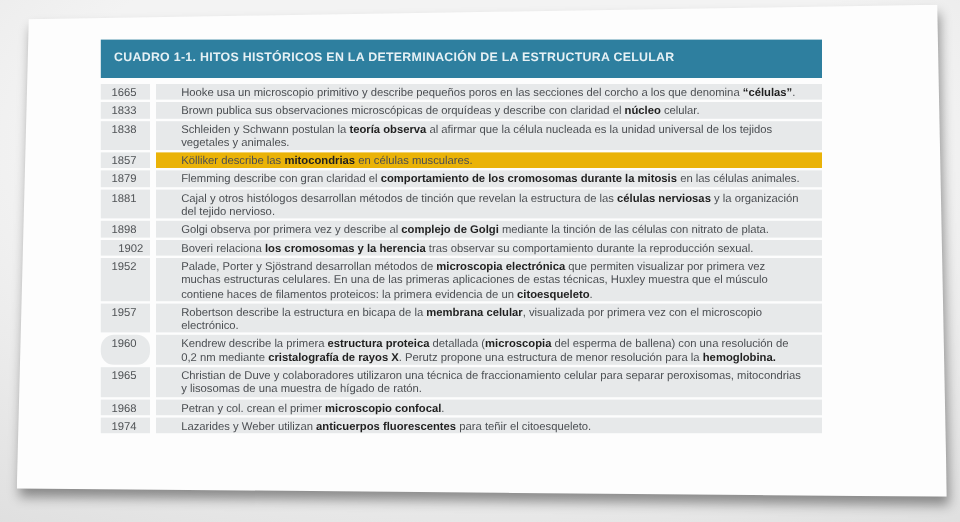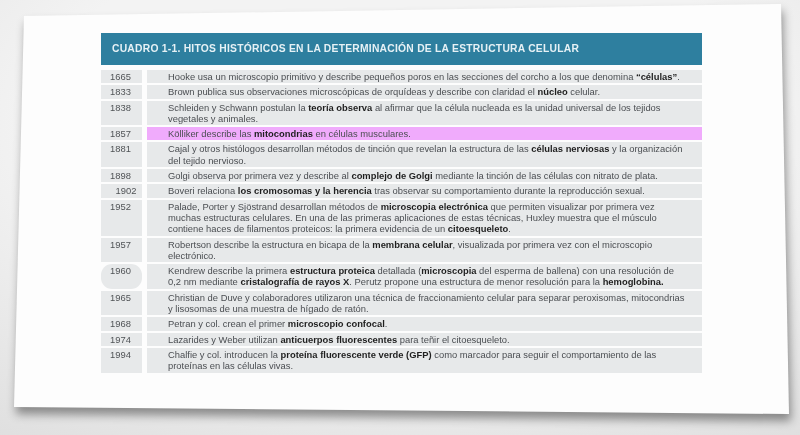--- a/index.html
+++ b/index.html
@@ -7,21 +7,21 @@
   body {
     position:relative;
     font-family:"Liberation Sans", sans-serif;
     background: radial-gradient(130% 130% at 50% 28%, #f3f3f3 35%, #dedede 70%, #c3c3c3 100%);
   }
   .page-shadow-wrap { position:absolute; inset:0; filter: drop-shadow(2px 7px 5px rgba(0,0,0,0.40)); }
   .page {
     position:absolute; inset:0; background:#fdfdfd;
     clip-path: polygon(24px 16px, 781px 4px, 789px 414px, 14px 407px);
   }
-  .table { position:absolute; left:75px; top:33px; width:627px;padding-left:26px; }
+  .table { position:absolute; left:58px; top:33px; width:627px;padding-left:26px; }
   .table-header {
     height:32px; line-height:32px;
     background:#2e7f9f; color:#e6f1f5;
     font-size:10.3px; font-weight:bold; letter-spacing:0.25px;
     padding-left:11px; white-space:nowrap; overflow:hidden;
   }
   .rows { margin-top:5px; }
   .row { display:flex; margin-bottom:2px; }
   .cell-year {
     flex:none; width:41px; margin-right:5px;
@@ -53,21 +53,25 @@
       <div class="row">
         <div class="cell-year" style="background: rgb(231, 233, 234);">1833</div>
         <div class="cell-desc" style="background: rgb(231, 233, 234);"><span>Brown publica sus observaciones microscópicas de orquídeas y describe con claridad el </span><b>núcleo</b><span> celular.</span></div>
       </div>
       <div class="row">
         <div class="cell-year" style="background: rgb(231, 233, 234);">1838</div>
         <div class="cell-desc" style="background: rgb(231, 233, 234);"><span>Schleiden y Schwann postulan la </span><b>teoría observa</b><span> al afirmar que la célula nucleada es la unidad universal de los tejidos vegetales y animales.</span></div>
       </div>
       <div class="row">
         <div class="cell-year" style="background: rgb(231, 233, 234);">1857</div>
-        <div class="cell-desc" style="background: #f0abfc;"><span>Kölliker describe las </span><b>mitocondrias</b><span> en células musculares.</span></div>
+        <div class="cell-desc" style="background: #eab308;"><span>Kölliker describe las </span><b>mitocondrias</b><span> en células musculares.</span></div>
+      </div>
+      <div class="row">
+        <div class="cell-year" style="background: rgb(231, 233, 234);">1879</div>
+        <div class="cell-desc" style="background: rgb(231, 233, 234);"><span>Flemming describe con gran claridad el </span><b>comportamiento de los cromosomas durante la mitosis</b><span> en las células animales.</span></div>
       </div>
       <div class="row">
         <div class="cell-year" style="background: rgb(231, 233, 234);">1881</div>
         <div class="cell-desc" style="background: rgb(231, 233, 234);"><span>Cajal y otros histólogos desarrollan métodos de tinción que revelan la estructura de las </span><b>células nerviosas</b><span> y la organización del tejido nervioso.</span></div>
       </div>
       <div class="row">
         <div class="cell-year" style="background: rgb(231, 233, 234);">1898</div>
         <div class="cell-desc" style="background: rgb(231, 233, 234);"><span>Golgi observa por primera vez y describe al </span><b>complejo de Golgi</b><span> mediante la tinción de las células con nitrato de plata.</span></div>
       </div>
       <div class="row">
@@ -91,18 +95,14 @@
         <div class="cell-desc" style="background: rgb(231, 233, 234);"><span>Christian de Duve y colaboradores utilizaron una técnica de fraccionamiento celular para separar peroxisomas, mitocondrias y lisosomas de una muestra de hígado de ratón.</span></div>
       </div>
       <div class="row">
         <div class="cell-year" style="background: rgb(231, 233, 234);">1968</div>
         <div class="cell-desc" style="background: rgb(231, 233, 234);"><span>Petran y col. crean el primer </span><b>microscopio confocal</b><span>.</span></div>
       </div>
       <div class="row">
         <div class="cell-year" style="background: rgb(231, 233, 234);">1974</div>
         <div class="cell-desc" style="background: rgb(231, 233, 234);"><span>Lazarides y Weber utilizan </span><b>anticuerpos fluorescentes</b><span> para teñir el citoesqueleto.</span></div>
       </div>
-      <div class="row">
-        <div class="cell-year" style="background: rgb(231, 233, 234);">1994</div>
-        <div class="cell-desc" style="background: rgb(231, 233, 234);"><span>Chalfie y col. introducen la </span><b>proteína fluorescente verde (GFP)</b><span> como marcador para seguir el comportamiento de las proteínas en las células vivas.</span></div>
-      </div>
     </div>
 </div>
 
 </body></html>

